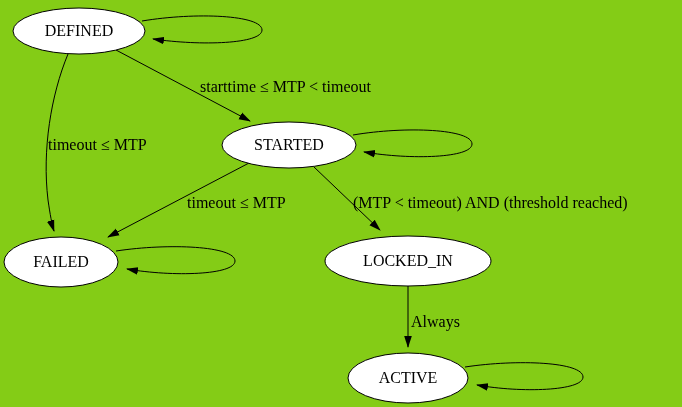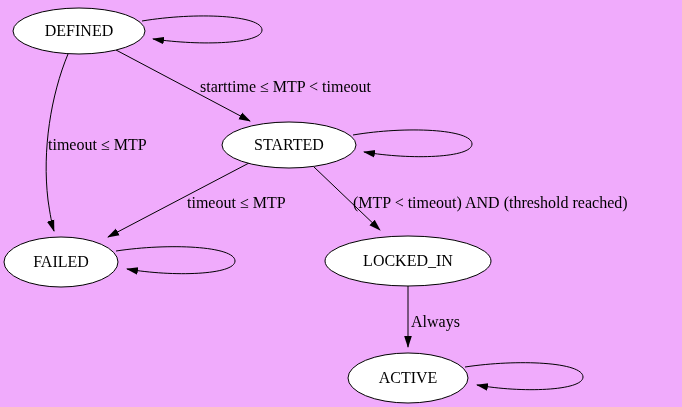--- a/index.html
+++ b/index.html
@@ -4,21 +4,21 @@
 <style>
   html, body {
     margin: 0;
     padding: 0;
     background: #ffffff;
   }
   .canvas {
     position: relative;
     width: 682px;
     height: 407px;
-    background: #f0abfc;
+    background: #84cc16;
     overflow: hidden;
   }
   svg {
     display: block;
   }
   .node-ellipse {
     fill: #ffffff;
     stroke: #000000;
     stroke-width: 1;
   }

